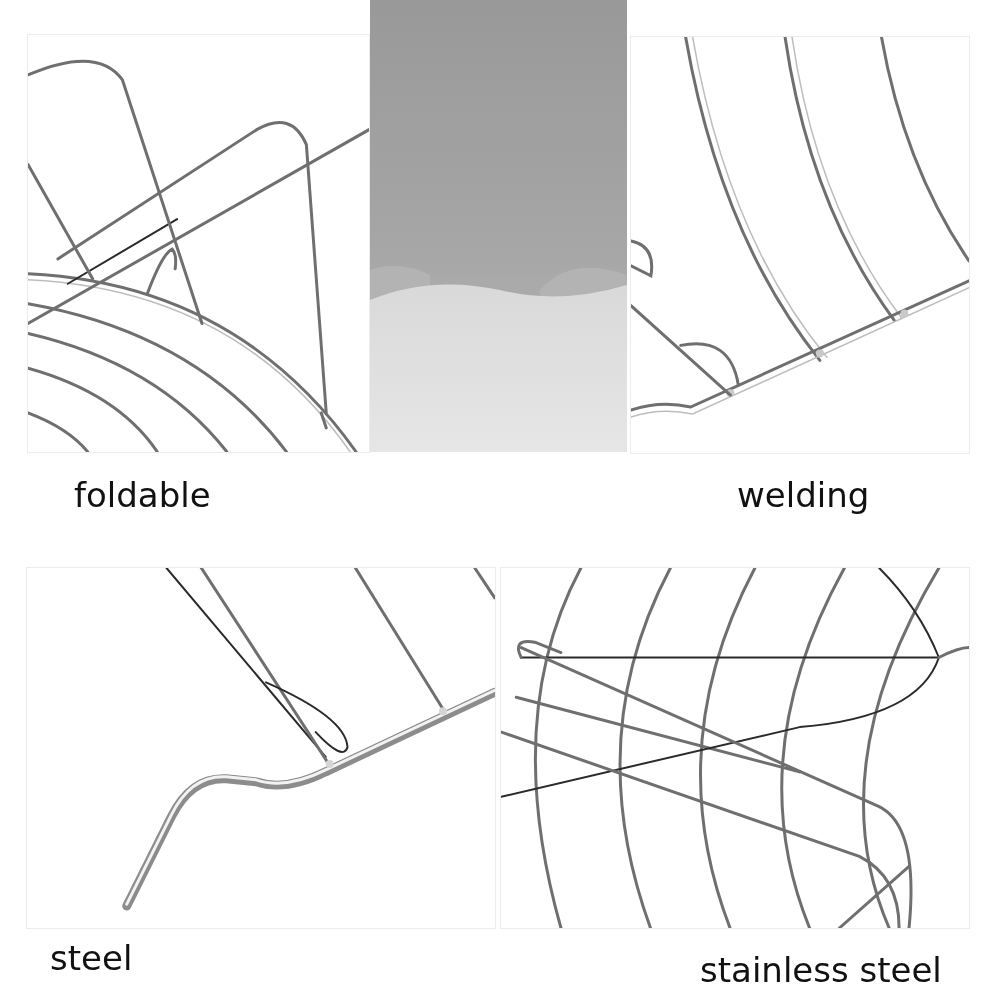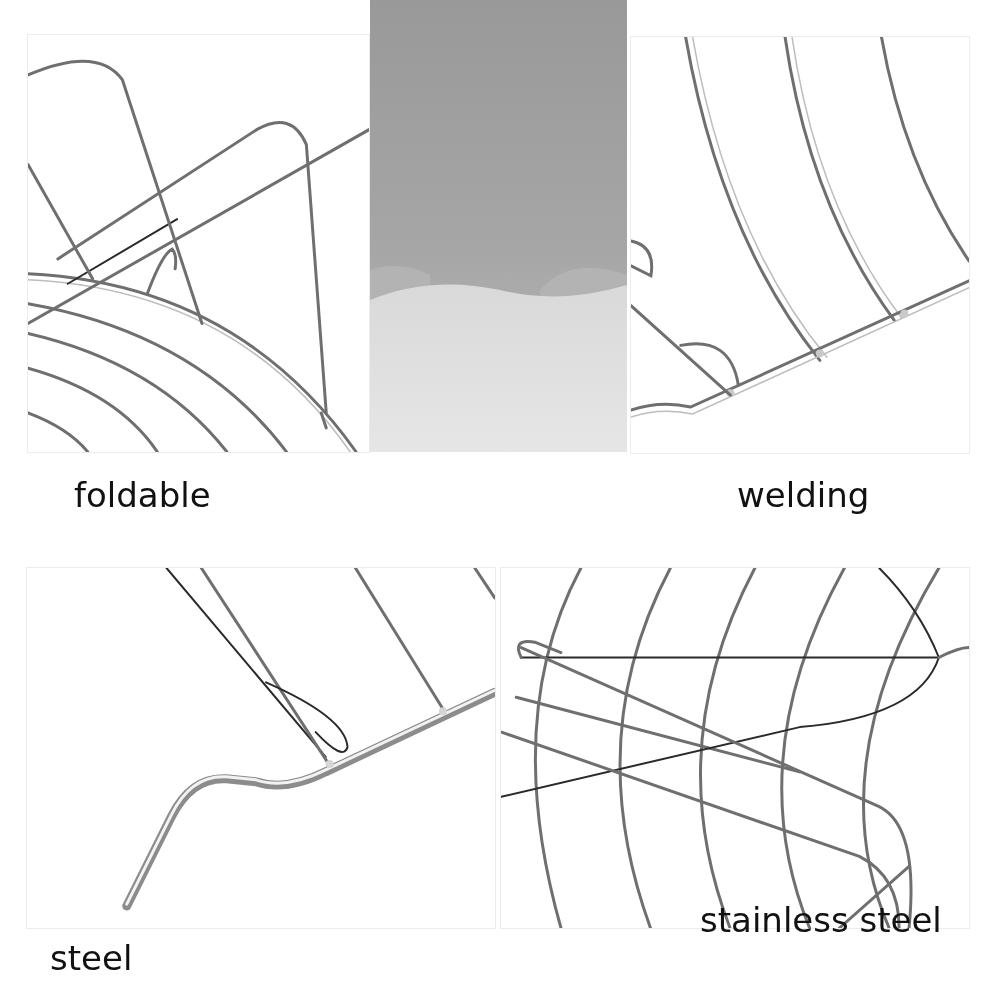--- a/index.html
+++ b/index.html
@@ -117,13 +117,13 @@
     <path class="wire" d="M20 80 L380 240 Q420 260 410 362"></path>
     <path class="wire" d="M0 165 L360 290 Q400 310 400 362"></path>
     <path class="wire" d="M20 90 Q10 70 35 75 L60 85"></path>
     <path class="wire" d="M440 90 Q460 80 470 80"></path>
     <path class="wire" d="M340 362 L410 300"></path>
   </svg>
 </div>
 
 <div class="label" style="left:50px;top:938px;">steel</div>
 
-<div class="label" style="left:700px;top:900px;">stainless steel</div>
+<div class="label" style="left:700px;top:950px;">stainless steel</div>
 
 </body></html>

